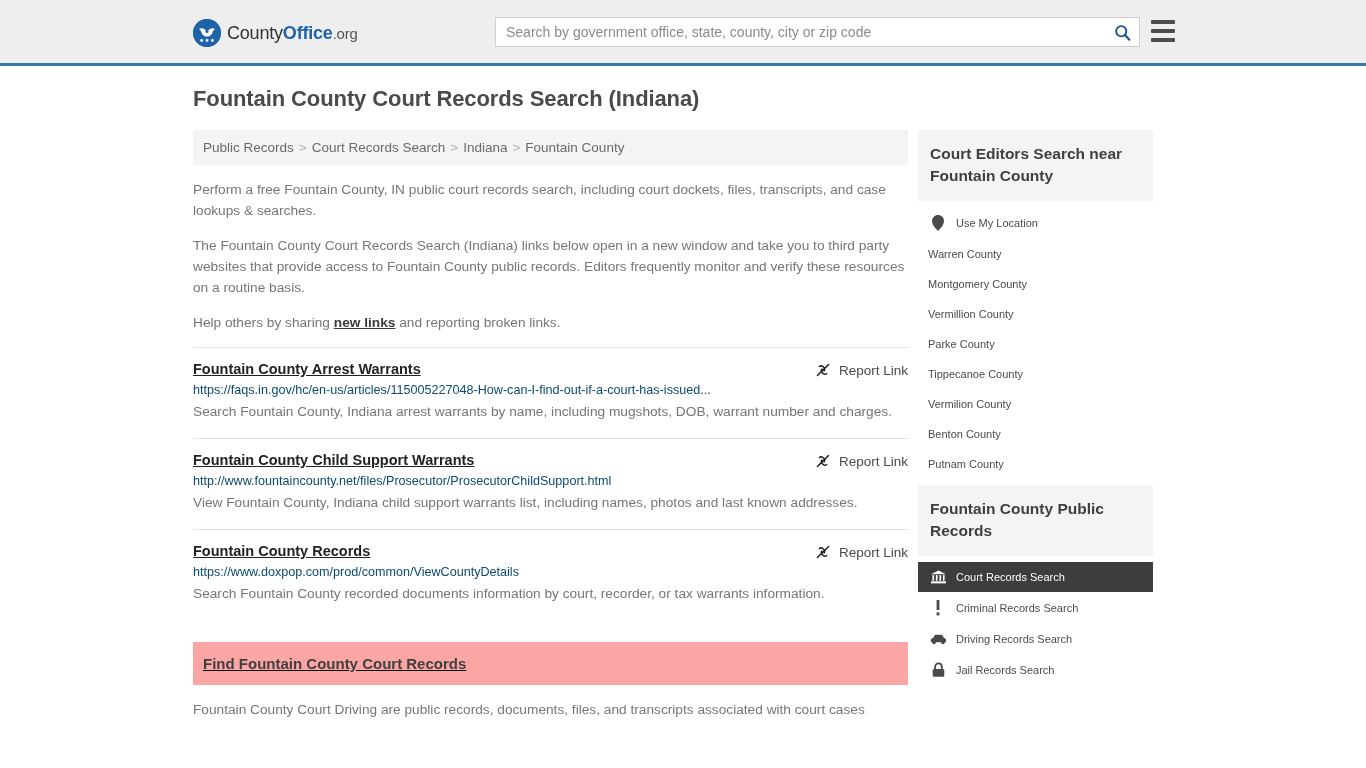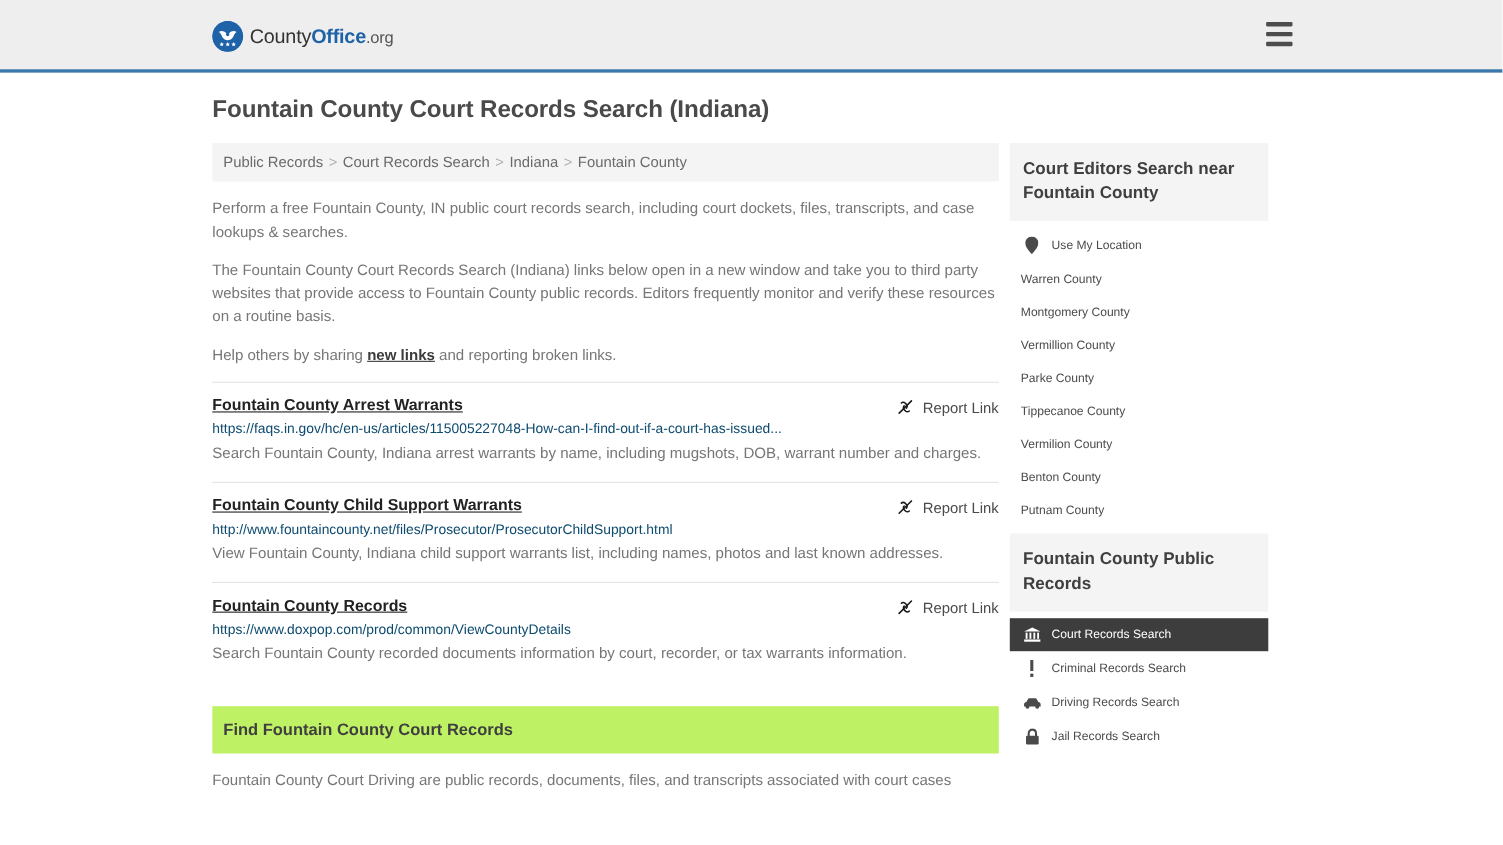--- a/index.html
+++ b/index.html
@@ -167,23 +167,24 @@
   }
   .result-desc {
     font-size: 13.7px;
     line-height: 24px;
     color: #767676;
     margin-top: 3px;
   }
 
   
   .section-bar {
-    background: #bef264;
+    background: #fca5a5;
     padding: 13px 10px;
     margin-top: 22px;
+    text-decoration: underline;
   }
   .section-bar h2 {
     margin: 0;
     font-size: 15px;
     font-weight: bold;
     color: #3f3f3f;
   }
   .section-body {
     font-size: 13.7px;
     line-height: 22px;
@@ -243,20 +244,29 @@
         <path d="M8.6 19.2 l0.6 1.3 1.4 0.2 -1 1 0.25 1.4 -1.25 -0.68 -1.25 0.68 0.25 -1.4 -1 -1 1.4 -0.2z" fill="#ffffff"></path>
         <path d="M14 19.2 l0.6 1.3 1.4 0.2 -1 1 0.25 1.4 -1.25 -0.68 -1.25 0.68 0.25 -1.4 -1 -1 1.4 -0.2z" fill="#ffffff"></path>
         <path d="M19.4 19.2 l0.6 1.3 1.4 0.2 -1 1 0.25 1.4 -1.25 -0.68 -1.25 0.68 0.25 -1.4 -1 -1 1.4 -0.2z" fill="#ffffff"></path>
       </svg>
     </div>
     <div class="logo-text">
       <span>County</span><span class="bold">Office</span><span class="org">.org</span>
     </div>
   </div>
 
+  <div class="search-wrap">
+    <input class="search-input" type="text" placeholder="Search by government office, state, county, city or zip code" style="">
+    <button class="search-btn">
+      <svg width="17" height="17" viewBox="0 0 20 20">
+        <circle cx="8.5" cy="8.5" r="6" fill="none" stroke="#14538f" stroke-width="2.2"></circle>
+        <line x1="13" y1="13" x2="18" y2="18.5" stroke="#14538f" stroke-width="2.4" stroke-linecap="round"></line>
+      </svg>
+    </button>
+  </div>
 
   <div class="hamburger">
     <span></span>
     <span></span>
     <span></span>
   </div>
 </div>
 
 <div class="page">
   <div class="container">

